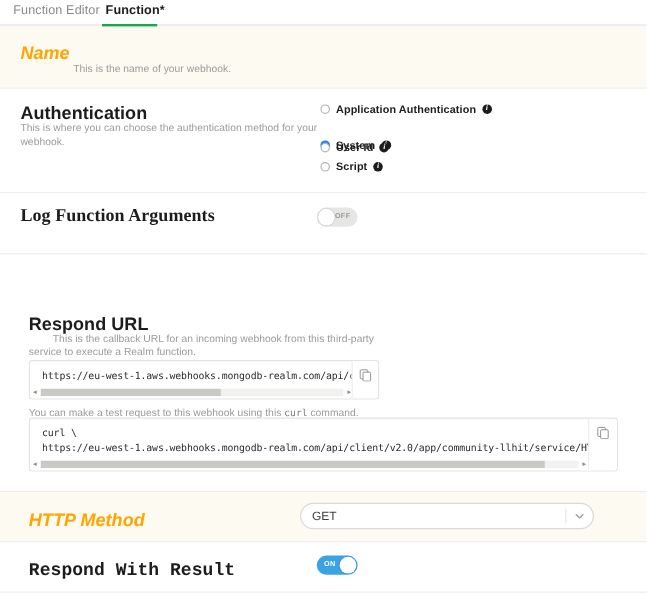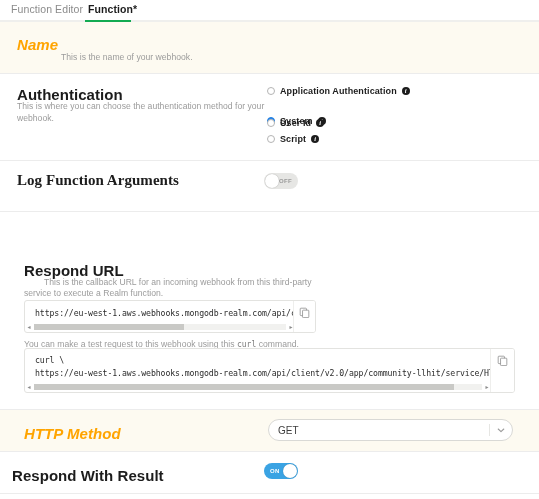--- a/index.html
+++ b/index.html
@@ -291,34 +291,34 @@
         <div class="sb-arrow" style="left:0;">◂</div>
         <div class="sb-arrow" style="right:0;">▸</div>
       </div>
     </div>
   </div>
 
   <div class="hr" style="top:409px;"></div>
 
   <div class="row cream" style="top:410px;height:41px;">
     <div class="lbl req" style="left:24px;top:15px;">HTTP Method</div>
-    <div class="select" style="left:268px;top:9px;width:245px;height:22px;border-radius:11px;">
+    <div class="select" style="left:250px;top:9px;width:245px;height:22px;border-radius:11px;">
       <span class="val">GET</span>
       <span class="sep"></span>
       <span class="caret">
         <svg width="10" height="10" viewBox="0 0 10 10">
           <path d="M2.2 4 L5 6.6 L7.8 4" fill="none" stroke="#9b9b9b" stroke-width="1.1" stroke-linecap="round" stroke-linejoin="round"></path>
         </svg>
       </span>
     </div>
   </div>
   <div class="hr" style="top:451px;"></div>
 
   <div class="row" style="top:452px;height:41px;">
-    <div class="lbl" style="left:12px;top:15px;">Respond With Result</div>
+    <div class="lbl" style="left:24px;top:15px;font-family:Liberation Mono, monospace;">Respond With Result</div>
     <div class="toggle on" style="left:264px;top:11px;">
       <span class="knob"></span>
       <span class="tgl-txt">ON</span>
     </div>
   </div>
   <div class="hr" style="top:493px;"></div>
 
 </div>
 
 </body></html>

